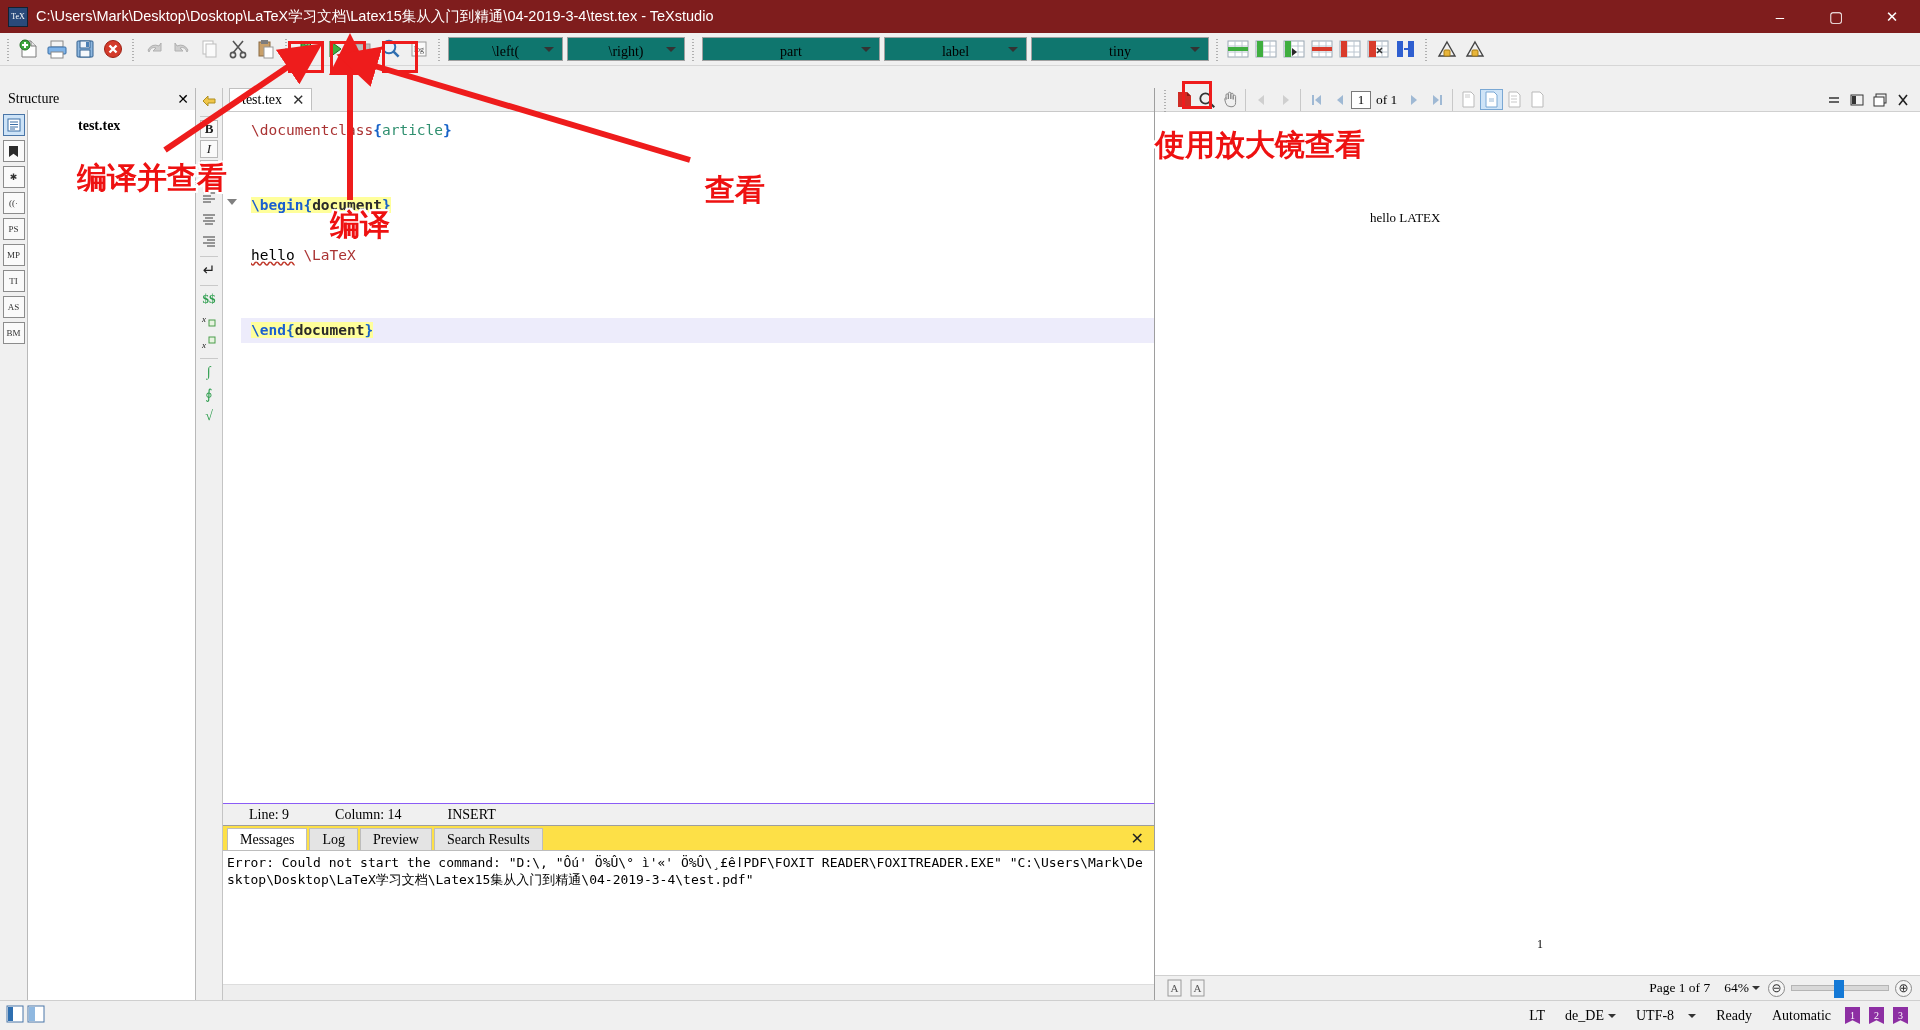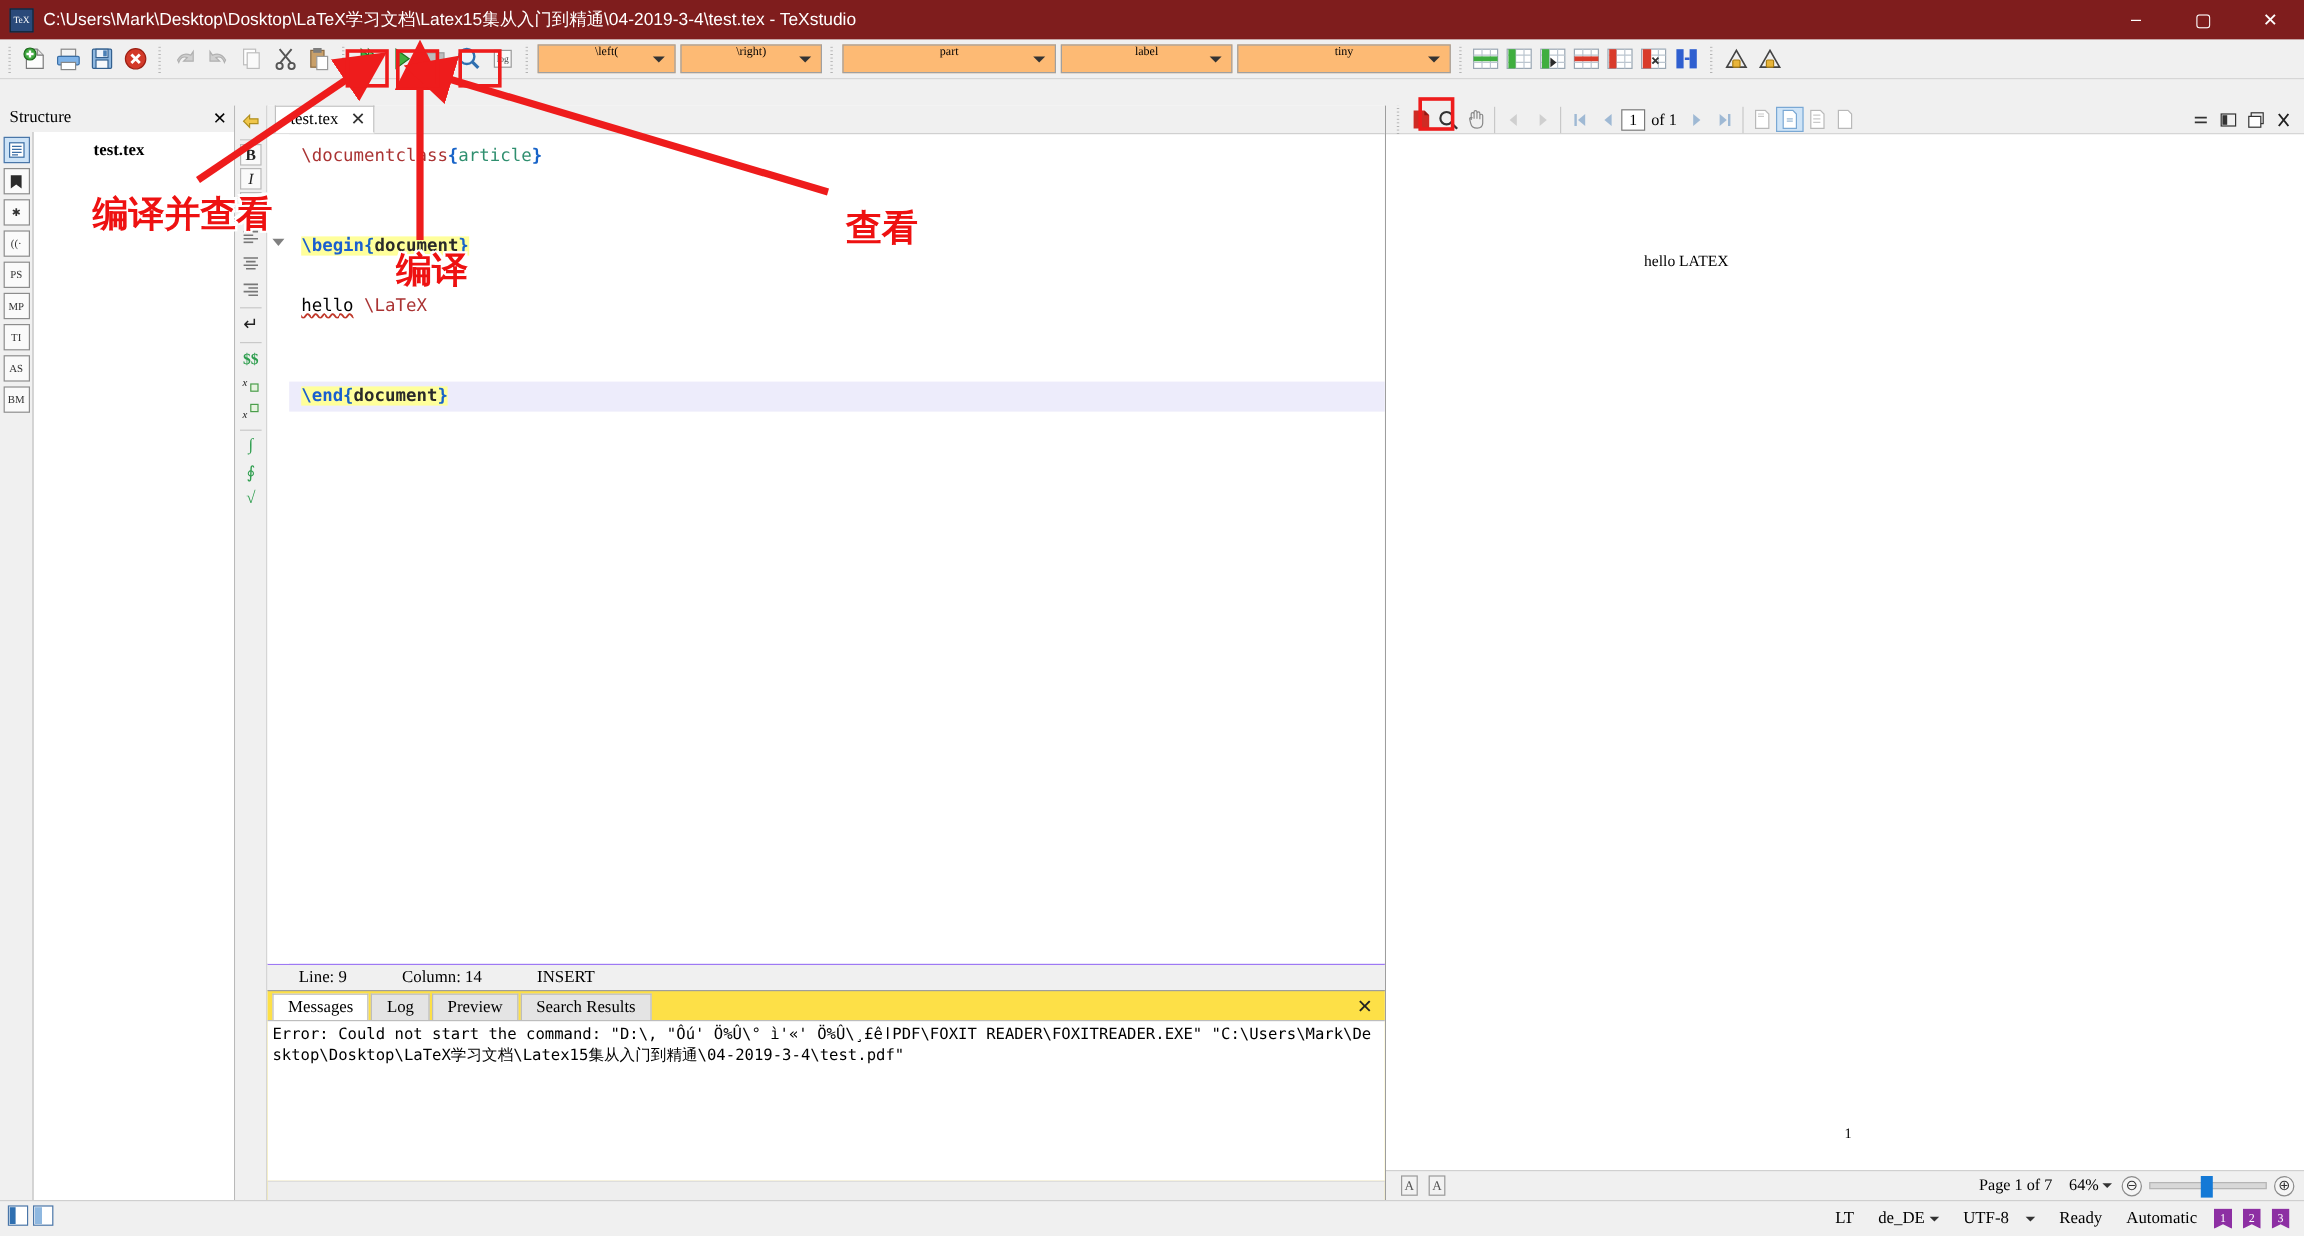--- a/index.html
+++ b/index.html
@@ -43,23 +43,23 @@
     border-bottom:1px solid #d6d6d6; padding-left:2px;
   }
   .grip { width:7px; height:24px; margin:0 3px;
     background-image:repeating-linear-gradient(to bottom,#9a9a9a 0 1px, transparent 1px 3px);
     background-size:2px 3px; background-repeat:repeat-y; background-position:2px 2px;
     opacity:.75;}
   .tbtn { width:26px;height:26px;display:flex;align-items:center;justify-content:center;
     margin:0 1px; position:relative; }
   .sep { width:1px;height:22px;background:#c8c8c8;margin:0 4px; }
   .combo {
-    height:24px; background:#fdba74; border:1px solid #a0a0a0; display:flex;
-    align-items:flex-start; justify-content:center; position:relative;
-    font-family:"Liberation Serif",serif; font-size:10px; color:#000; margin:0 2px;
+    height:24px; background:#0f766e; border:1px solid #a0a0a0; display:flex;
+    align-items:flex-end; justify-content:center; position:relative;
+    font-family:"Liberation Serif",serif; font-size:14px; color:#000; margin:0 2px;
   }
   .combo .arrow { position:absolute; right:8px; top:50%; margin-top:-2px;
     width:0;height:0;border-left:5px solid transparent;border-right:5px solid transparent;
     border-top:5px solid #333; }
 
   
   .content { position:absolute; left:0; top:88px; right:0; bottom:30px; display:flex; }
 
   
   .dock { width:196px; background:#f0f0f0; display:flex; flex-direction:column;
@@ -696,15 +696,16 @@
     </svg>
 
     <div class="redbox" style="left:288px; top:41px; width:36px; height:32px;"></div>
     <div class="redbox" style="left:330px; top:41px; width:36px; height:32px;"></div>
     <div class="redbox" style="left:382px; top:41px; width:36px; height:32px;"></div>
     <div class="redbox" style="left:1182px; top:81px; width:30px; height:28px;"></div>
 
     <div class="anno" style="left:33px; top:158px; font-size:30px;margin-left:44px;">编译并查看</div>
     <div class="anno" style="left:330px; top:205px; font-size:30px;">编译</div>
     <div class="anno" style="left:705px; top:170px; font-size:30px;">查看</div>
+    <div class="anno" style="left:1155px; top:125px; font-size:30px;">使用放大镜查看</div>
   </div>
 
 </div>
 
 </body></html>

